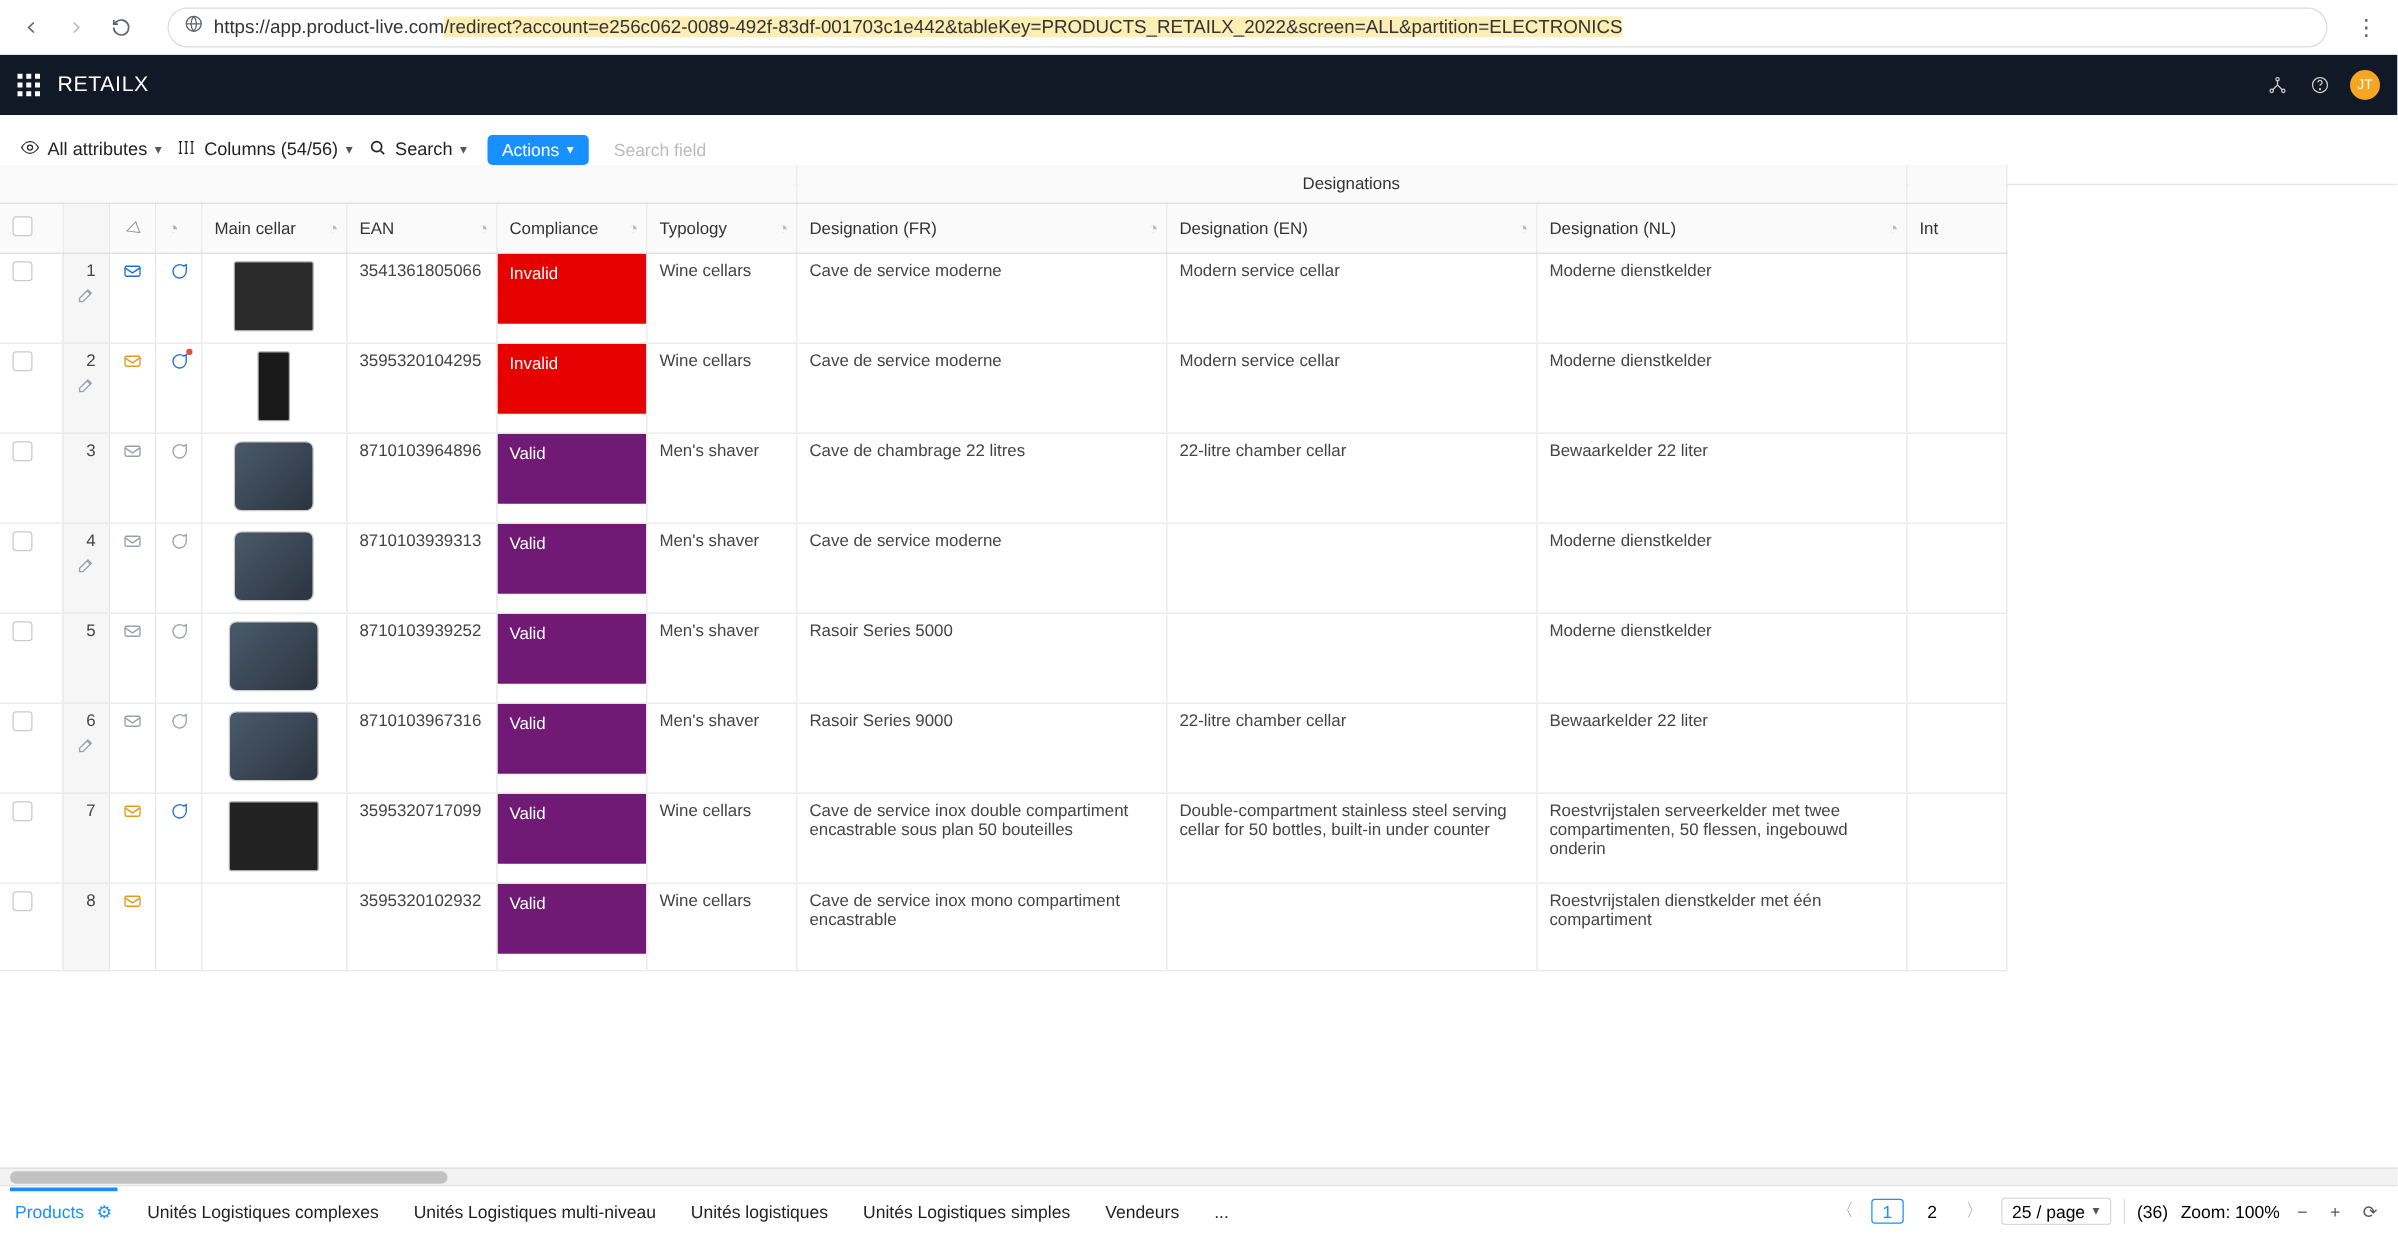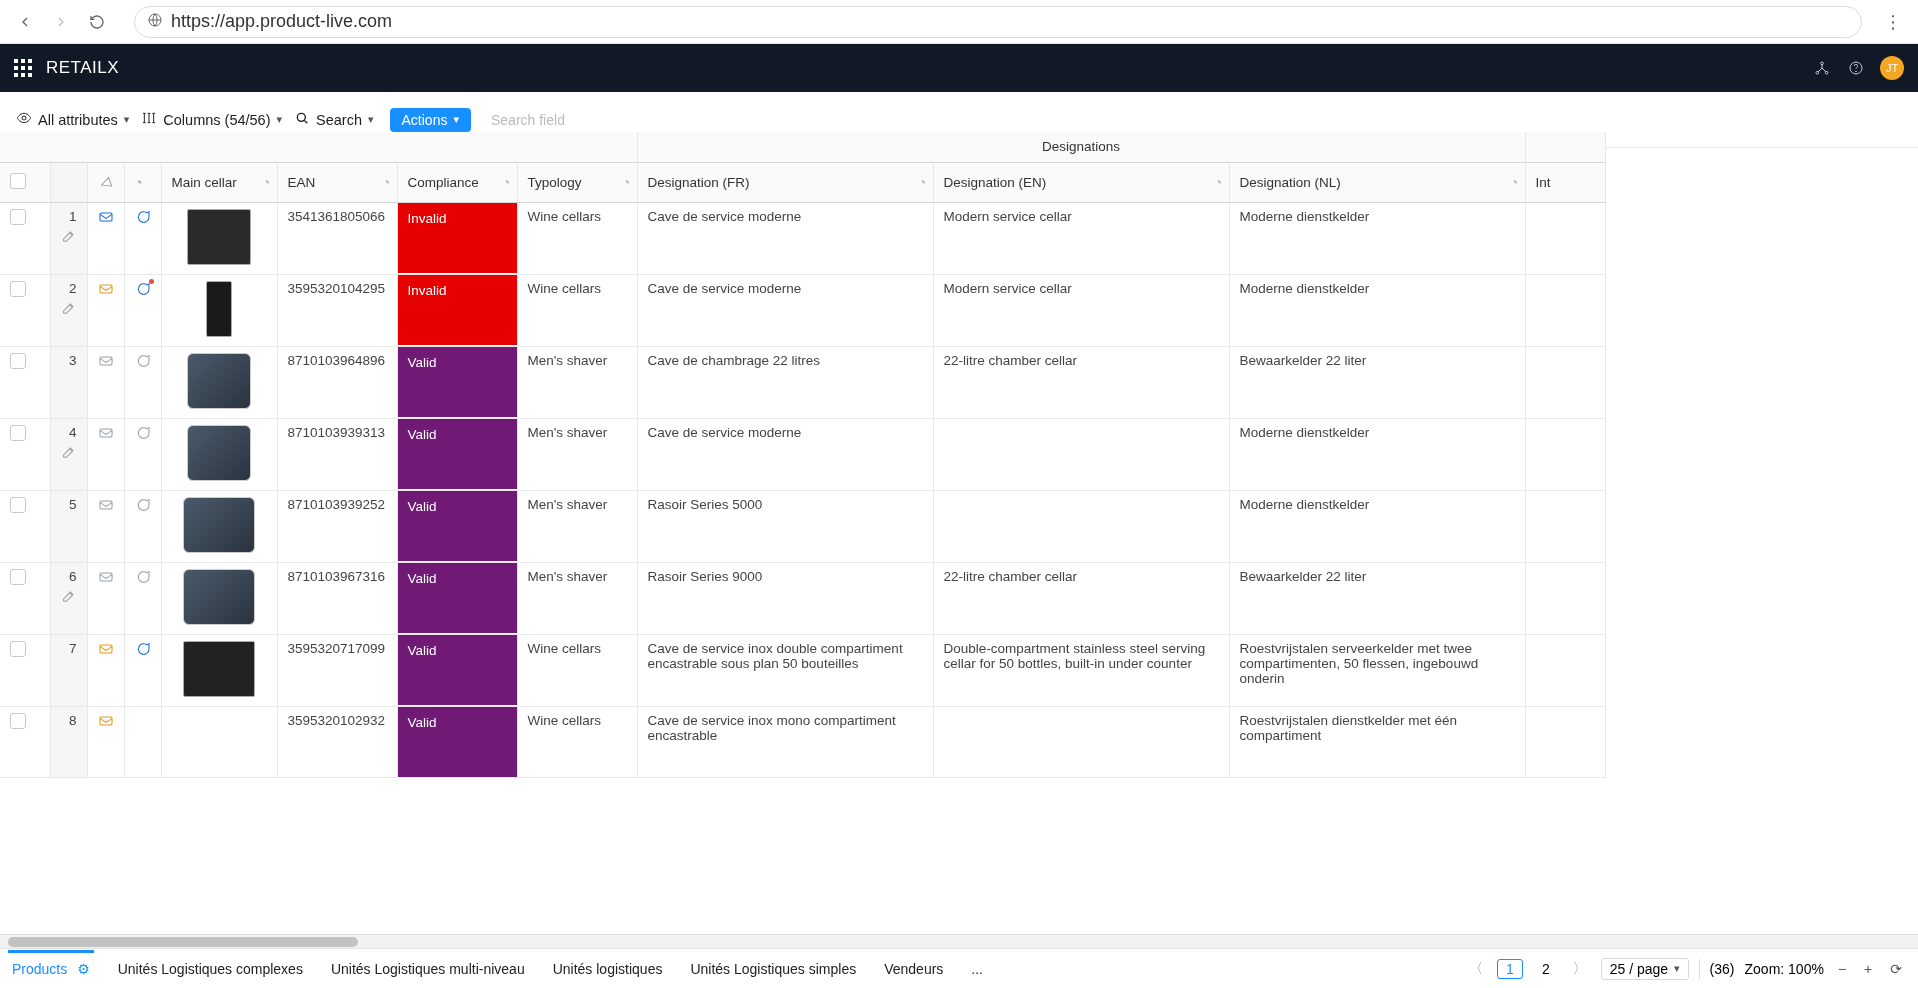--- a/index.html
+++ b/index.html
@@ -3,21 +3,21 @@
 <meta charset="utf-8">
 <style>
 * { box-sizing: border-box; margin: 0; padding: 0; font-family: "Segoe UI", -apple-system, sans-serif; }
 html, body { width: 100%; height: 100%; overflow: hidden; background: #fff; }
 
 
 .browser-bar { height: 44px; display: flex; align-items: center; padding: 4px 10px; gap: 6px; border-bottom: 1px solid #e5e5e5; }
 .nav-btn { width: 30px; height: 30px; display:flex; align-items:center; justify-content:center; border-radius:50%; cursor:pointer; color:#5f6368; }
 .disabled-nav { color:#bdbdbd; }
 .url-wrap { flex:1; height:32px; border:1px solid #dcdcdc; border-radius:16px; display:flex; align-items:center; padding:0 12px; gap:8px; margin-left:16px; margin-right:10px;}
-.url-text { font-size:18px; color:#333; white-space:nowrap; overflow:hidden; display:flex; }
+.url-text { font-size:15px; color:#333; white-space:nowrap; overflow:hidden; display:flex; }
 .url-hl { background:#fdeeb5; }
 .menu-dots { width:30px; text-align:center; color:#5f6368; font-size:18px;}
 
 
 .app-header { height: 48px; background:#111826; display:flex; align-items:center; padding:0 14px; color:#fff; gap:14px; }
 .grid-icon { width:18px; height:18px; display:grid; grid-template-columns:repeat(3,4px); grid-template-rows:repeat(3,4px); gap:3px; }
 .grid-icon span { background:#fff; width:4px; height:4px; }
 .brand { font-size:17px; letter-spacing:0.5px; font-weight:500;}
 .hdr-right { margin-left:auto; display:flex; align-items:center; gap:14px;}
 .hdr-ico { width:20px; height:20px; color:#ccc; display:flex; align-items:center; justify-content:center;}
@@ -57,21 +57,21 @@
 .ico-edit { color:#9aa0a6;}
 .notif-dot::after { content:""; width:5px; height:5px; background:#e74c3c; border-radius:50%; position:absolute; margin-left:-2px; margin-top:-2px;}
 .thumb { width:64px; height:56px; background:#2a2a2a; border:1px solid #aaa; display:inline-block; border-radius:2px;}
 .thumb.dark-narrow { width:26px; background:#1a1a1a;}
 .thumb.shaver { background:linear-gradient(135deg,#4a5a6a,#2b3440); border-color:#ccc; border-radius:6px;}
 .thumb.shaver2 { width:72px;}
 .thumb.cellar2 { width:72px; background:#222;}
 .comp-invalid { background:#e60000; color:#fff; padding:6px 8px; display:block; height:100%;}
 .comp-valid { background:#701a75; color:#fff; padding:6px 8px; display:block; height:100%;}
 td.comp-cell { padding:0; height:70px;}
-td.comp-cell span { height:70px; display:flex; align-items:flex-start; padding:8px 10px;}
+td.comp-cell span { height:56px; display:flex; align-items:flex-start; padding:8px 10px;}
 .th-ico { color:#aaa; margin-right:5px;}
 th .hdr-menu { position:absolute; right:6px; top:12px; color:#bbb;}
 .pin-ico { color:#888; transform:rotate(-20deg); display:inline-block;}
 
 
 .hscroll { position:absolute; left:0; right:0; height:14px; background:#f2f2f2; border-top:1px solid #ddd; bottom:40px;}
 .hscroll .track { height:10px; margin:2px; position:relative;}
 .hscroll .thumbbar { position:absolute; left:6px; width:350px; height:10px; background:#c2c2c2; border-radius:5px;}
 
 
@@ -112,20 +112,21 @@
   </div>
   <div class="url-wrap">
     <span style="color:#5f6368">
       <svg class="svgico" viewBox="0 0 24 24" fill="none" stroke="currentColor" stroke-width="1.5">
           <circle cx="12" cy="12" r="9"></circle>
           <path d="M3 12h18M12 3a14 14 0 0 1 0 18M12 3a14 14 0 0 0 0 18"></path>
         </svg>
     </span>
     <span class="url-text">
       <span>https://app.product-live.com</span>
+        <span class="url-hl">/redirect?account=e256c062-0089-492f-83df-001703c1e442&amp;tableKey=PRODUCTS_RETAILX_2022&amp;screen=ALL&amp;partition=ELECTRONICS</span>
     </span>
   </div>
   <div class="menu-dots">⋮</div>
 </div>
 
 <div class="app-header">
   <div class="grid-icon">
       <span></span>
       <span></span>
       <span></span>

